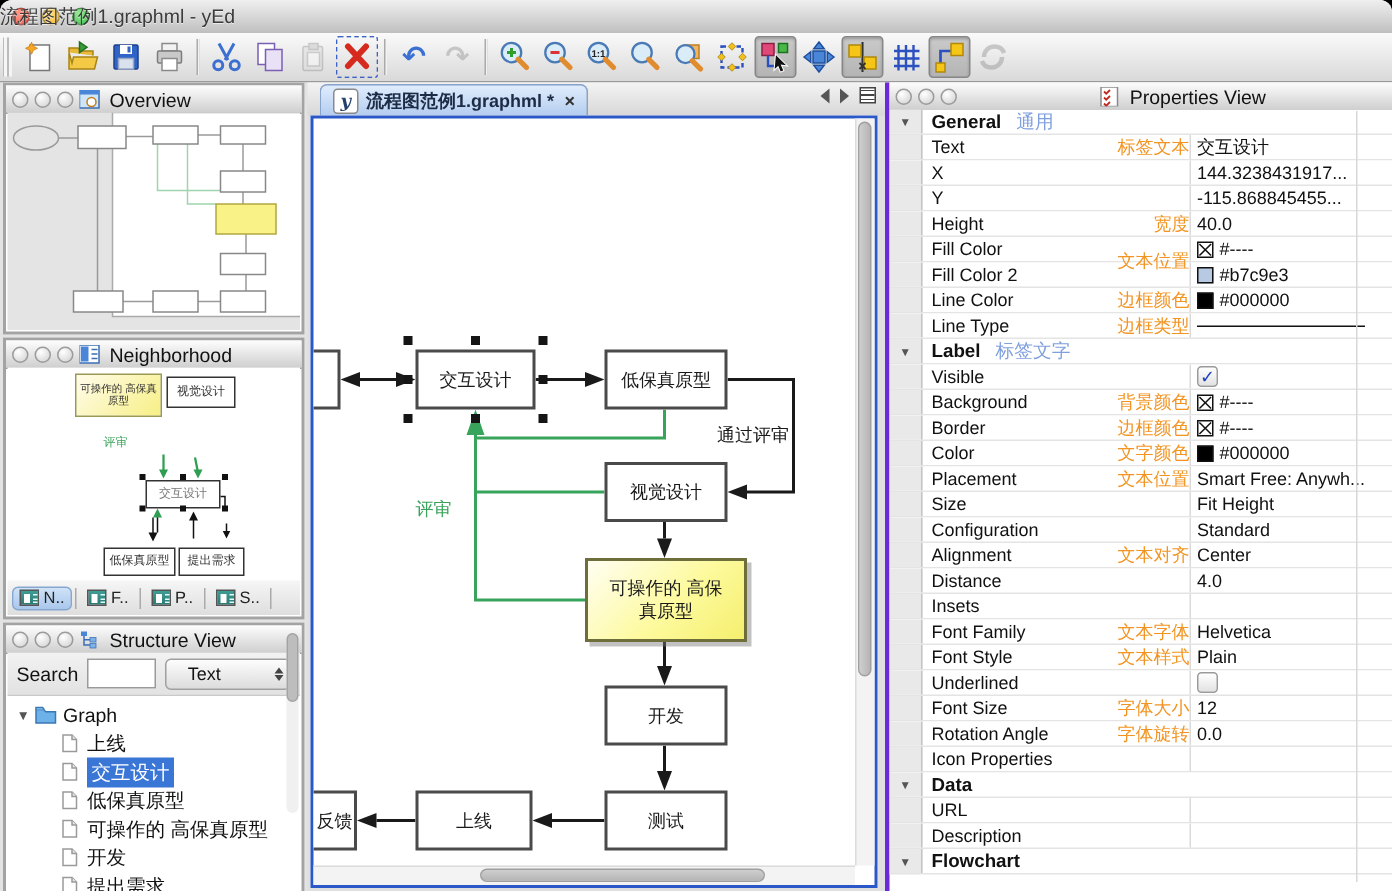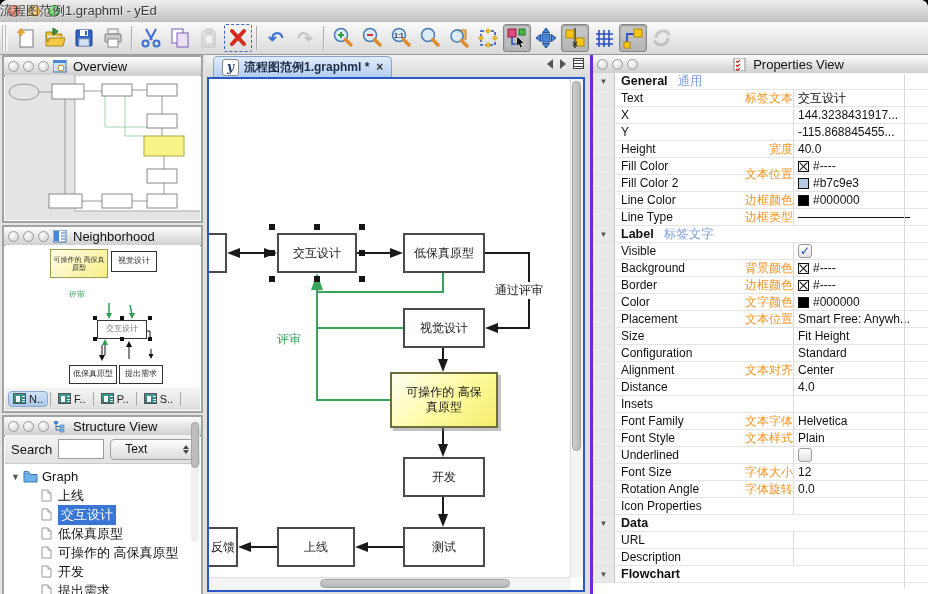--- a/index.html
+++ b/index.html
@@ -113,21 +113,21 @@
   .n3{left:194px;top:229px;width:82px;height:40px;}
   .n4{left:181px;top:293px;width:108px;height:56px;}
   .n5{left:194px;top:378px;width:82px;height:40px;}
   .n6{left:194px;top:448px;width:82px;height:40px;}
   .n7{left:68px;top:448px;width:78px;height:40px;}
   .n8{left:-41px;top:448px;width:70px;height:40px;}
   .n8 .nlabel{padding-left:40px;white-space:nowrap;}
   #handles{position:absolute;left:60px;top:145px;width:96px;height:58px;pointer-events:none;}
   .hd{position:absolute;width:6px;height:6px;background:#151515;}
   .edge-label{position:absolute;font-size:12px;background:#fff;padding:0 2px;color:#1a1a1a;white-space:nowrap;}
-  #lbl-pass{left:284px;top:203px;}
+  #lbl-pass{left:267px;top:203px;}
   #lbl-review{left:66px;top:252px;color:#3aa35b;background:transparent;}
   .sbar-v{position:absolute;top:0;right:0;bottom:13px;width:13px;background:#f3f3f3;border-left:1px solid #dcdcdc;box-sizing:border-box;}
   .sbar-h{position:absolute;left:0;right:13px;bottom:0;height:13px;background:#f3f3f3;border-top:1px solid #dcdcdc;box-sizing:border-box;}
   .thumb{position:absolute;background:linear-gradient(90deg,#cfcfcf,#b5b5b5);border:1px solid #a0a0a0;border-radius:5px;box-sizing:border-box;}
   #vthumb{left:1px;top:2px;width:9px;height:370px;}
   #hthumb{top:1px;left:111px;width:190px;height:9px;background:linear-gradient(#cfcfcf,#b5b5b5);}
 
   
   #props{position:absolute;left:590px;top:55px;width:384px;bottom:0;background:#ffffff;border-left:3px solid #6d28d9;box-sizing:border-box;}
   #props .phead{border-bottom:1px solid #9a9a9a;}

